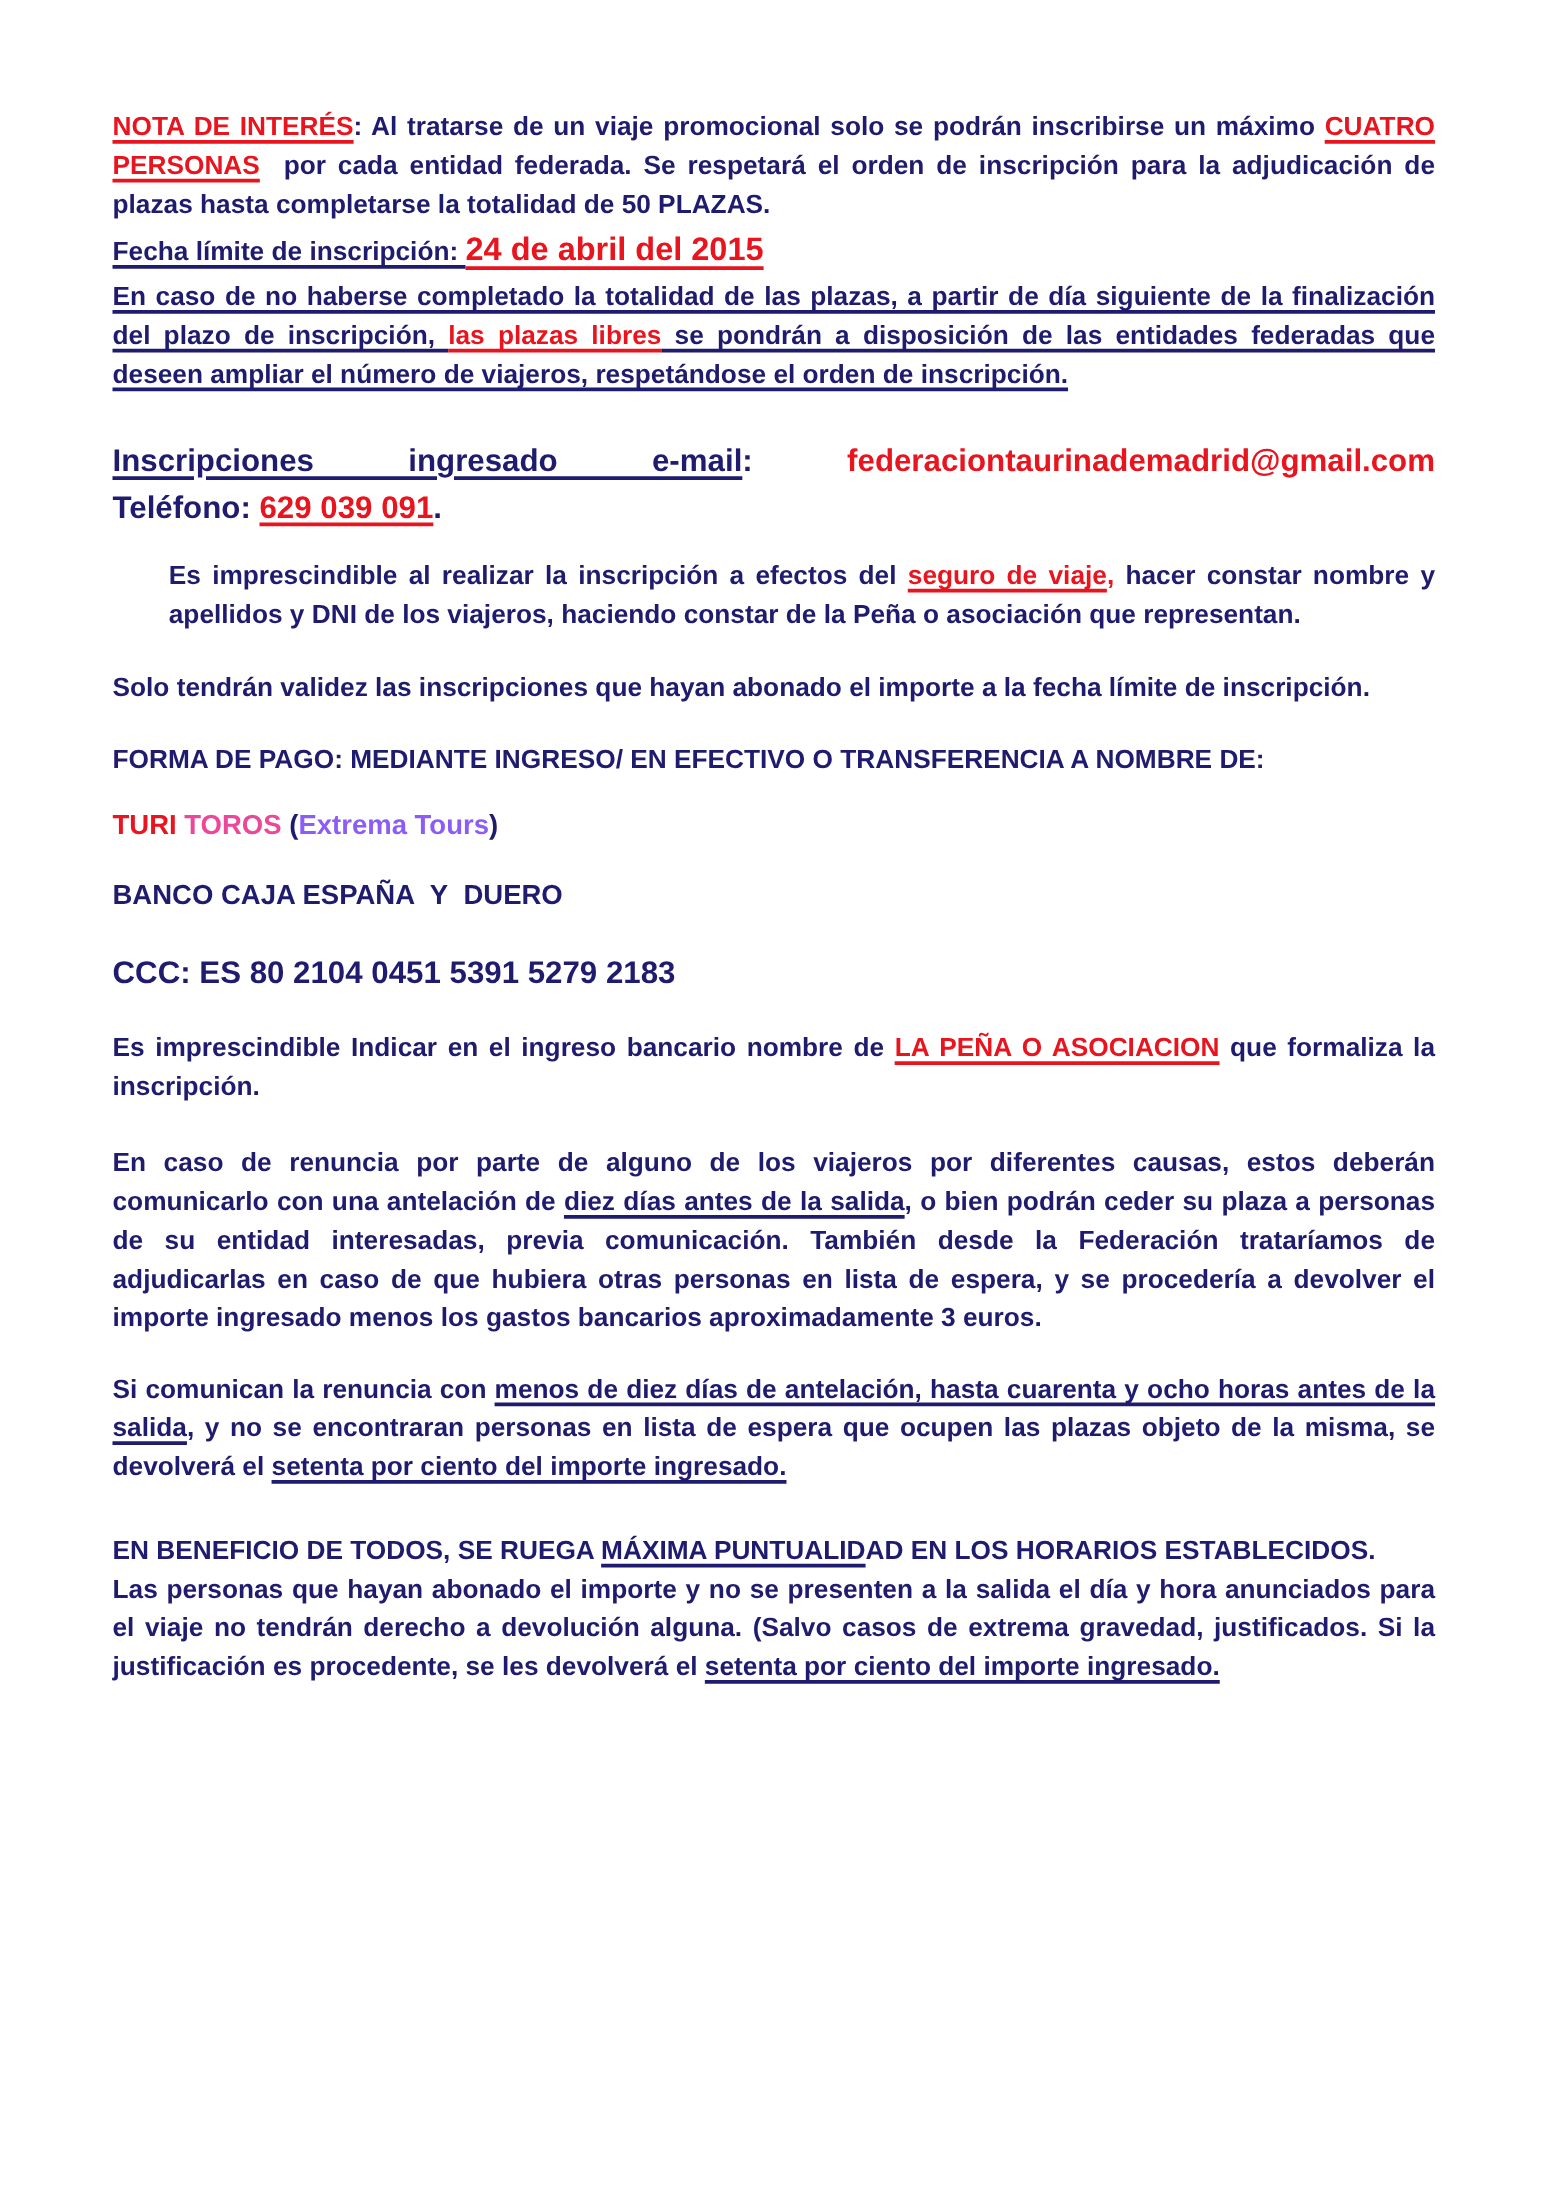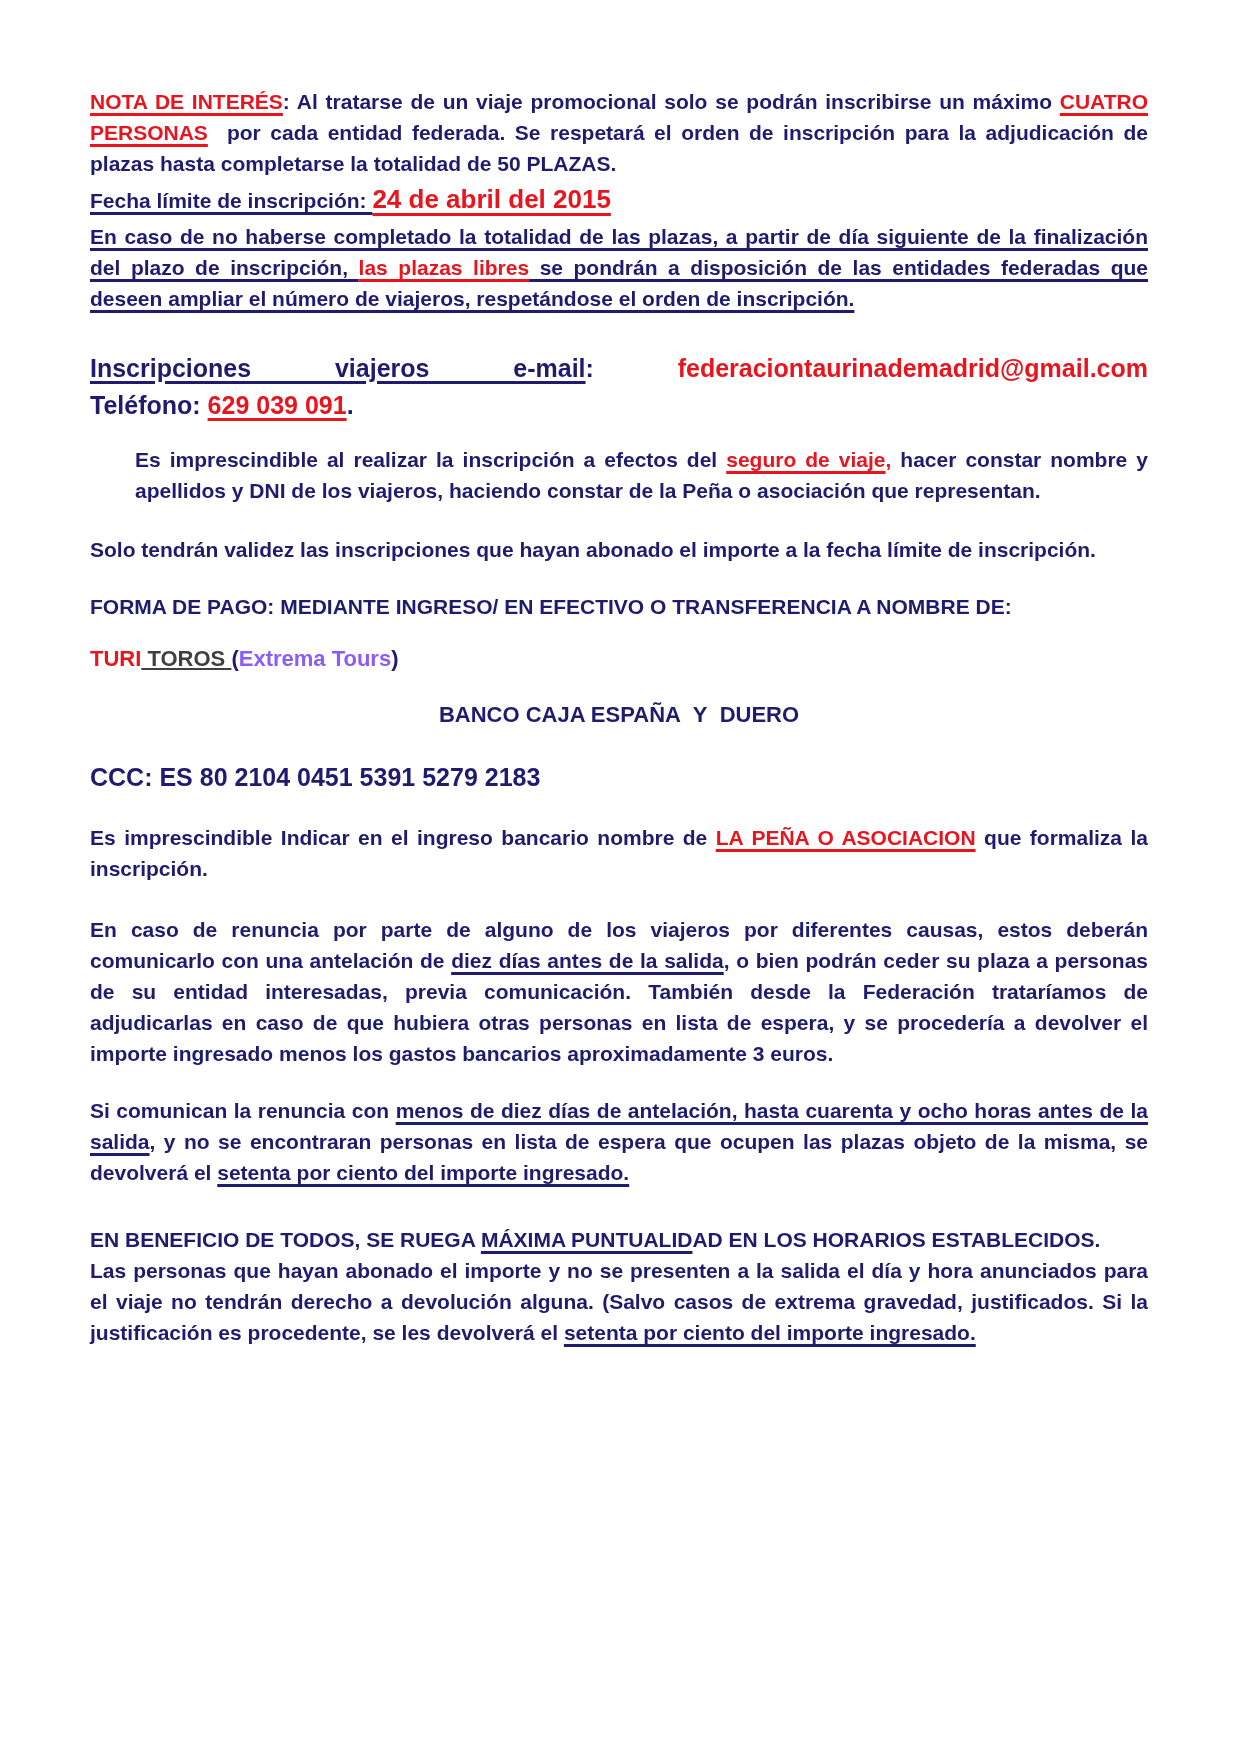--- a/index.html
+++ b/index.html
@@ -20,21 +20,21 @@
   .p {
     font-size: 21px;
     line-height: 31px;
     text-align: justify;
     margin: 0;
   }
   
   .navy  { color: #1f1b6e; }
   .red   { color: #e8141e; }
   .olive { color: #8b5cf6; }
-  .blk   { color: #404040; text-decoration: underline; }
+  .blk   { color: #ec4899; }
   .u {
     text-decoration: underline;
     text-decoration-thickness: 2.5px;
     text-underline-offset: 4px;
   }
   .u-big {
     text-decoration: underline;
     text-decoration-thickness: 3px;
     text-underline-offset: 5px;
   }
@@ -47,21 +47,21 @@
     font-size: 25px;
     line-height: 37px;
     text-align: justify;
     text-align-last: justify;
   }
   .tel-line      { font-size: 25px; line-height: 37px; text-align: left; margin-bottom: 20px; }
   .seguro        { margin-bottom: 28px; margin-left: 45px; }
   .validez       { margin-bottom: 26px; }
   .forma         { margin-bottom: 22px; }
   .turi          { font-size: 22px; line-height: 30px; text-align: left; margin-bottom: 26px; }
-  .banco         { font-size: 22px; line-height: 30px; text-align: center; margin-bottom: 30px; }
+  .banco         { font-size: 22px; line-height: 30px; text-align: left; margin-bottom: 30px; }
   .ccc           { font-size: 25px; line-height: 34px; text-align: left; margin-bottom: 28px; }
   .pena          { margin-bottom: 30px; }
   .renuncia      { margin-bottom: 26px; }
   .renuncia2     { margin-bottom: 36px; }
   .nopresenta    { margin-bottom: 46px; }
   .beneficio     { margin-bottom: 0; }
   .page-number {
     position: absolute;
     top: 1636px;
     right: 98px;
@@ -76,21 +76,21 @@
 
 <div class="page">
   <div class="content">
 
     <p class="p nota"><span class="red u">NOTA DE INTERÉS</span><span class="navy">: </span><span class="navy">Al tratarse de un viaje promocional solo se podrán inscribirse un máximo </span><span class="red u">CUATRO PERSONAS</span><span class="navy">&nbsp; por cada entidad federada. Se respetará el orden de inscripción para la adjudicación de plazas hasta completarse la totalidad de 50 PLAZAS.</span></p>
 
     <p class="p fecha-line"><span class="navy u">Fecha límite de inscripción: </span><span class="red u-big fecha-value">24 de abril del 2015</span></p>
 
     <p class="p plazas"><span class="navy u">En caso de no haberse completado la totalidad de las plazas, a partir de día siguiente de la finalización del plazo de inscripción, </span><span class="red u">las plazas libres</span><span class="navy u"> se pondrán a disposición de las entidades federadas que deseen ampliar el número de viajeros, respetándose el orden de inscripción.</span></p>
 
-    <p class="p email-line"><span class="navy u">Inscripciones viajeros e-mail</span><span class="navy">: </span><span class="red">federaciontaurinademadrid@gmail.com</span></p>
+    <p class="p email-line"><span class="navy u">Inscripciones ingresado e-mail</span><span class="navy">: </span><span class="red">federaciontaurinademadrid@gmail.com</span></p>
 
     <p class="p tel-line"><span class="navy">Teléfono</span><span class="navy">: </span><span class="red u">629 039 091</span><span class="navy">.</span></p>
 
     <p class="p seguro"><span class="navy">Es imprescindible al realizar la inscripción a efectos del </span><span class="red u">seguro de viaje</span><span class="red">,</span><span class="navy"> hacer constar nombre y apellidos y DNI de los viajeros, haciendo constar de la Peña o asociación que representan.</span></p>
 
     <p class="p validez"><span class="navy">Solo tendrán validez las inscripciones que hayan abonado el importe a la fecha límite de inscripción.</span></p>
 
     <p class="p forma"><span class="navy">FORMA DE PAGO: MEDIANTE INGRESO/ EN EFECTIVO O TRANSFERENCIA A NOMBRE DE:</span></p>
 
     <p class="p turi"><span class="red">TURI</span><span class="blk"> TOROS </span><span class="navy"> (</span><span class="olive">Extrema Tours</span><span class="navy">)</span></p>

